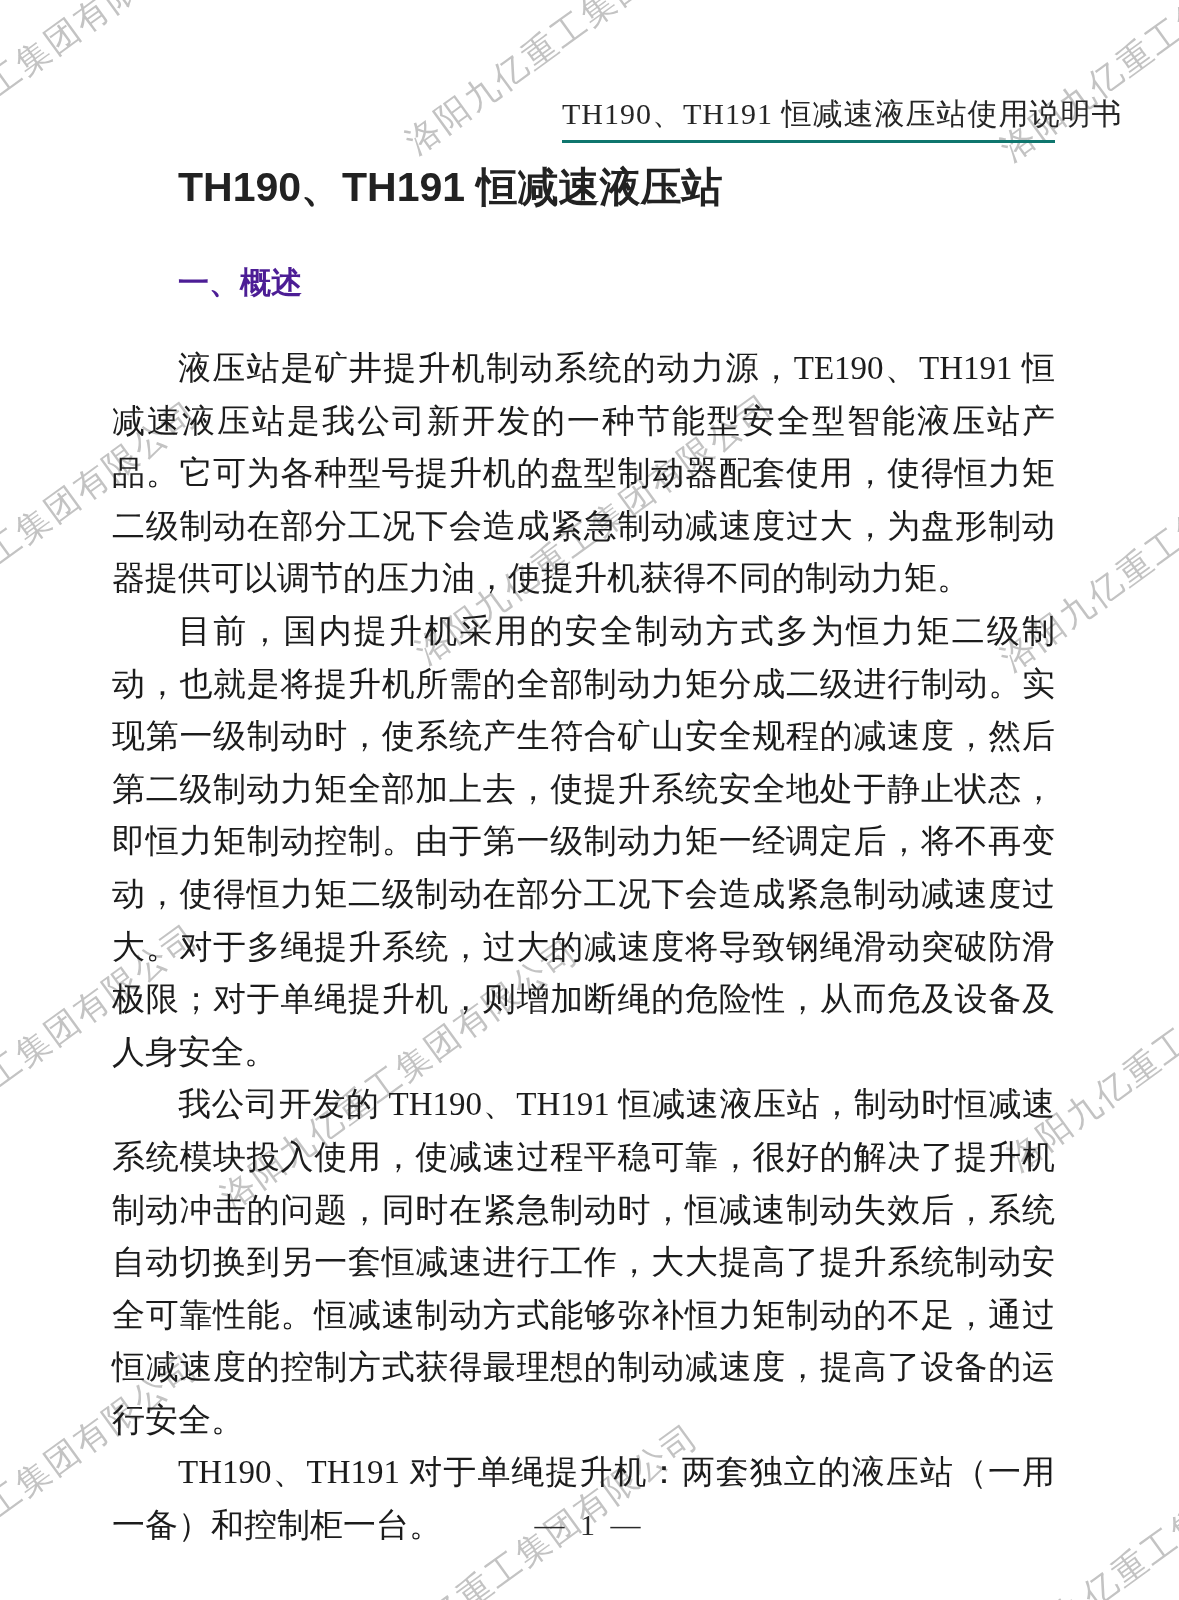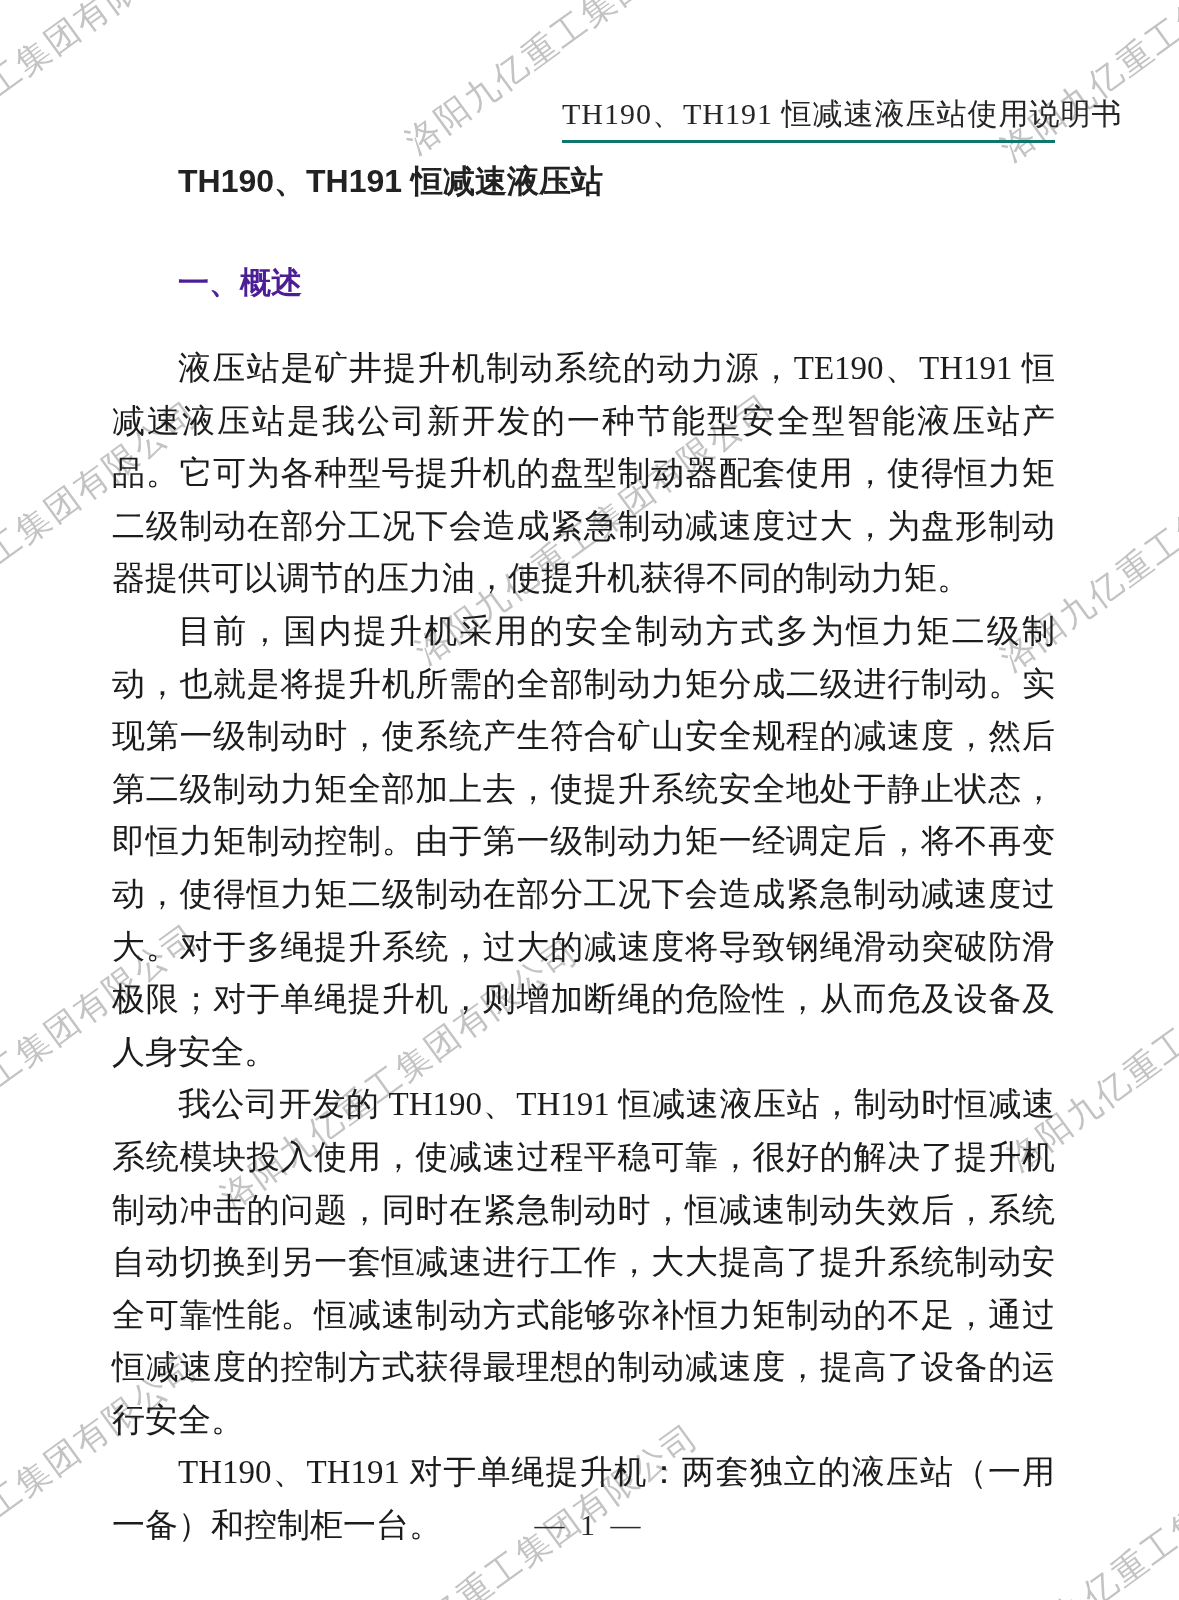--- a/index.html
+++ b/index.html
@@ -37,21 +37,21 @@
     letter-spacing:1px;
     color:#262626;
     padding-bottom:5px;
     border-bottom:3px solid #0f766e;
     font-family:"Liberation Serif","DejaVu Serif",serif;
     white-space:nowrap;
   }
   .doc-title {
     position:absolute;
     left:178px; top:160px;
-    font-size:32px;
+    font-size:41px;
     font-weight:bold;
     color:#222;
     font-family:"Liberation Sans","DejaVu Sans",sans-serif;
   }
   .section-heading {
     position:absolute;
     left:178px; top:262px;
     font-size:31px;
     font-weight:bold;
     color:#4c1d95;

